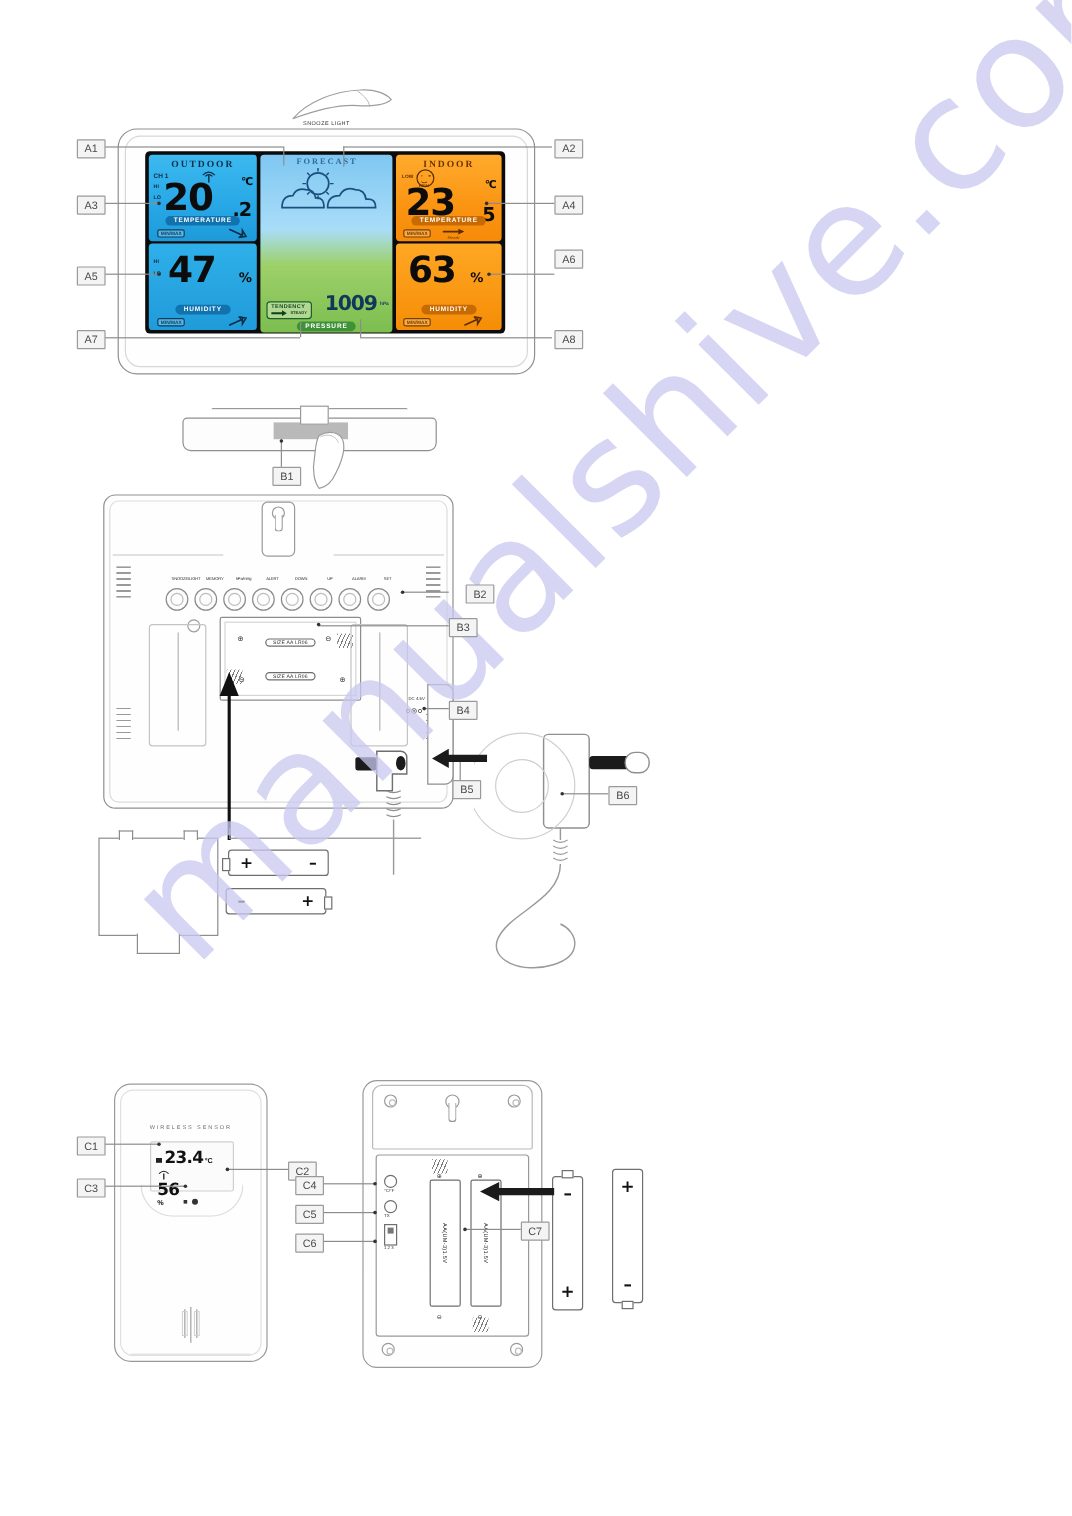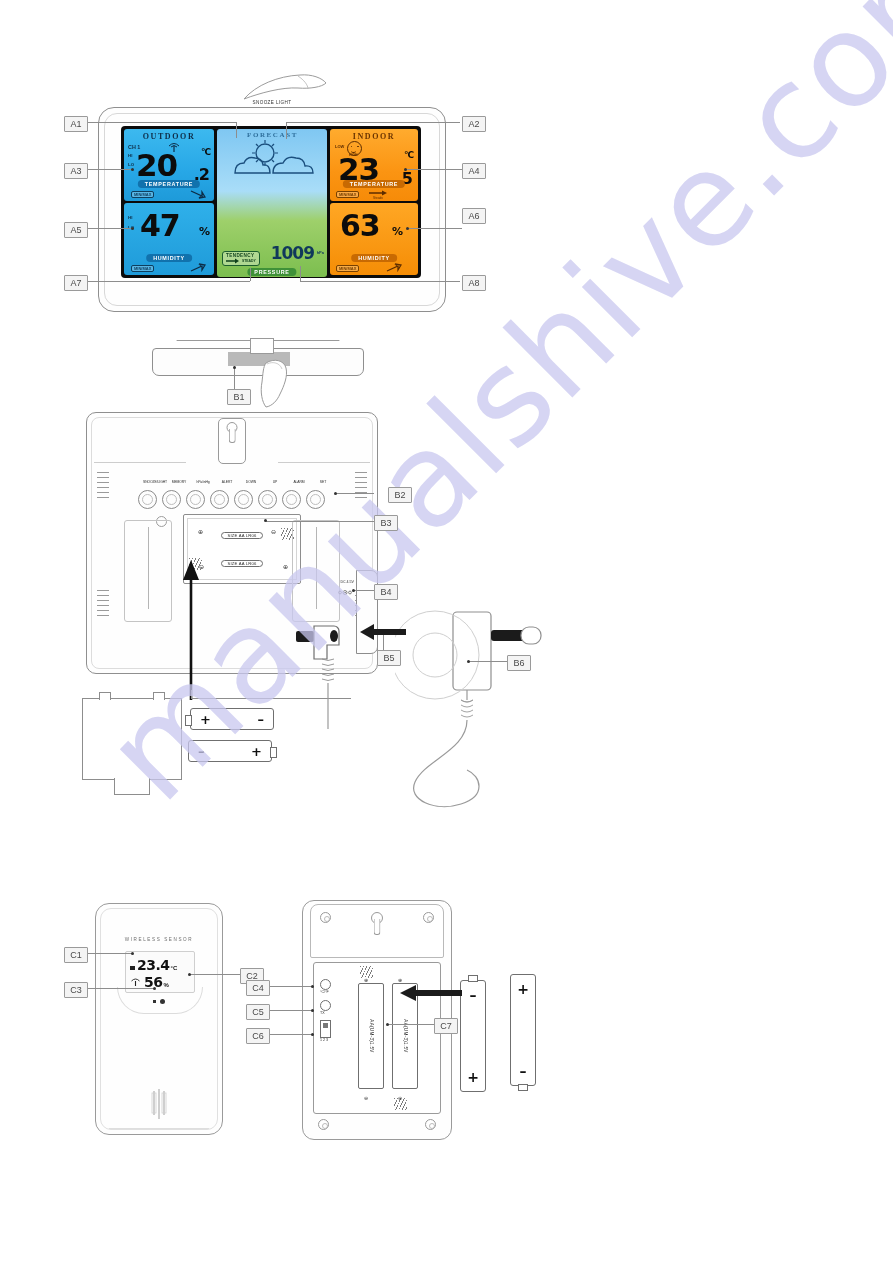--- a/index.html
+++ b/index.html
@@ -606,21 +606,21 @@
 
 <div id="figC1">
   <div class="sensor-shell"></div>
   <div class="brand">WIRELESS SENSOR</div>
   <div class="slcd">
     <div class="slcd-row" style="top:5px;">
       <span style="width:5px;height:4px;background:#222;display:inline-block;margin-right:2px;"></span>
       <span class="sval">23.4</span>
       <span class="sunit">°C</span>
     </div>
-    <div class="slcd-row" style="top:22px;">
+    <div class="slcd-row" style="top:22px;flex-direction:column;">
       <svg width="11" height="10" viewBox="0 0 11 10" style="margin-right:3px;">
         <path d="M5.5 9 L5.5 4" stroke="#222" stroke-width="1.1"></path>
         <path d="M1.5 4 Q5.5 0 9.5 4" fill="none" stroke="#222" stroke-width=".9"></path>
       </svg>
       <span class="sval">56</span>
       <span class="sunit">%</span>
     </div>
   </div>
   <div class="arc"></div>
   <div class="leds">

